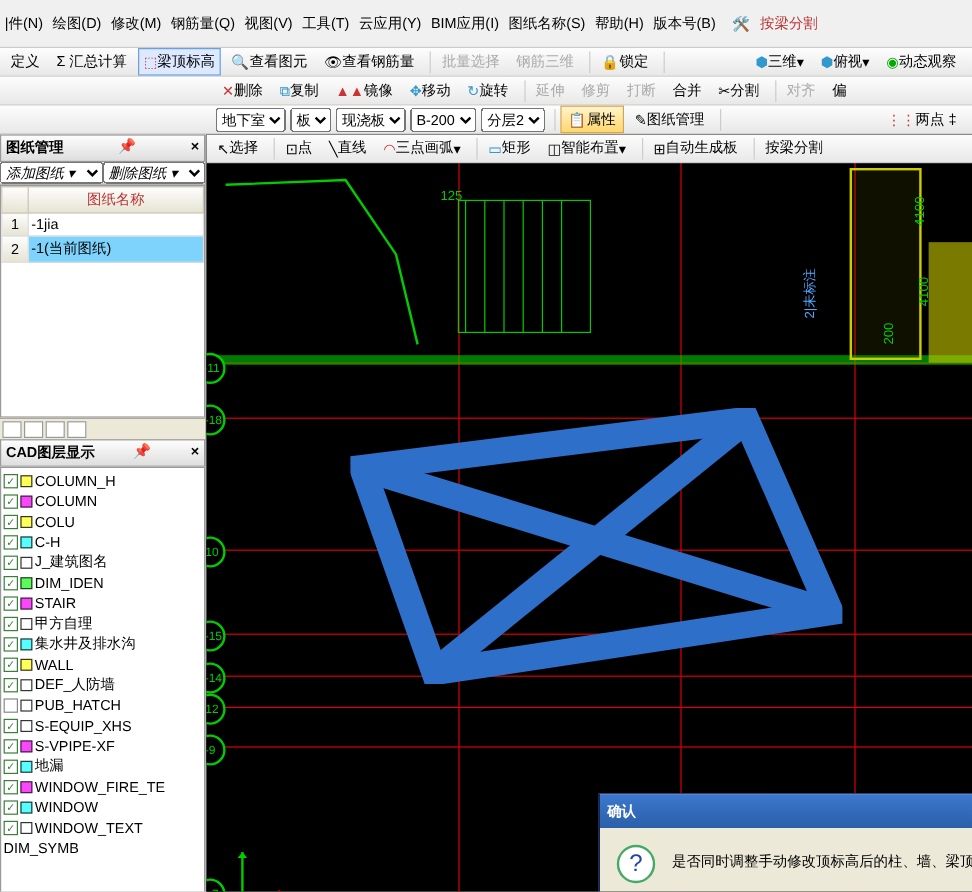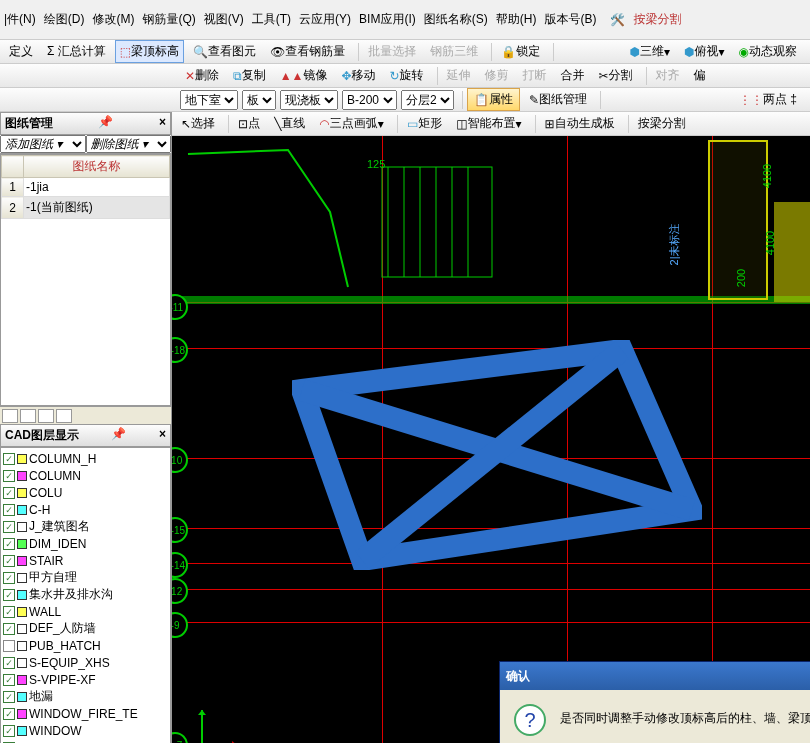--- a/index.html
+++ b/index.html
@@ -18,21 +18,21 @@
 .tabs { display: flex; border-bottom: 1px solid #999; }
 .tab { padding: 2px 6px; border: 1px solid #999; border-bottom: none; background: #f0f0f0; margin-right: -1px; cursor: pointer; }
 .tab.active { background: #fff; }
 .sub-toolbar { display: flex; border-bottom: 1px solid #999; }
 .sub-toolbar select { flex: 1; font-size: 12px; font-style: italic; }
 .table-wrap { flex: 1; background: #fff; overflow: auto; border: 1px solid #999; }
 .dwg-table { width: 100%; border-collapse: collapse; }
 .dwg-table th { background: linear-gradient(#fdfdfd,#e6e3d2); border: 1px solid #c9c5b3; padding: 2px; font-weight: normal; }
 .dwg-table td { border: 1px solid #ddd; padding: 2px; }
 .dwg-table td.rownum { background: linear-gradient(#fdfdfd,#e6e3d2); width: 22px; text-align: center; }
-.dwg-table tr.current td.name { background: #e5e5e5; color: #000; }
+.dwg-table tr.current td.name { background: #7dd3fc; color: #000; }
 .nav-strip { height: 18px; background: #ece9d8; border-top: 1px solid #999; display: flex; align-items: center; }
 .nav-strip .nb { width: 16px; height: 14px; border: 1px solid #999; margin-left: 2px; background: #fff; cursor: pointer; }
 .layer-list { flex: 1; background: #fff; overflow-y: auto; border: 1px solid #999; padding: 2px; }
 .layer-item { display: flex; align-items: center; height: 17px; white-space: nowrap; }
 .layer-item .cb { width: 12px; height: 12px; border: 1px solid #3a7e3a; margin-right: 2px; display: inline-flex; align-items: center; justify-content: center; font-size: 9px; color: #3a7e3a; flex-shrink: 0; }
 .layer-item .cb.unchecked { color: transparent; border-color: #888; }
 .layer-item .swatch { width: 10px; height: 10px; border: 1px solid #333; margin-right: 2px; flex-shrink: 0; }
 .canvas { flex: 1; background: #000; position: relative; overflow: hidden; }
 .grid-h { position: absolute; height: 1px; background: #d00; width: 100%; }
 .grid-v { position: absolute; width: 1px; background: #d00; height: 100%; }
@@ -166,21 +166,21 @@
 
     <div class="panel-header">
       <span>图纸管理</span>
       <span>📌</span>
       <span class="close-x">×</span>
     </div>
     <div class="sub-toolbar">
       <select><option>添加图纸 ▾</option></select>
       <select><option>删除图纸 ▾</option></select>
     </div>
-    <div class="table-wrap" style="height:252px;flex:none">
+    <div class="table-wrap" style="height:194px;flex:none">
       <table class="dwg-table">
         <thead>
             <tr>
           <th style="width:22px"></th>
           <th style="color:#b33">图纸名称</th>
         </tr>
           </thead>
         <tbody id="dwg-body">
             <tr>
               <td class="rownum">1</td>

